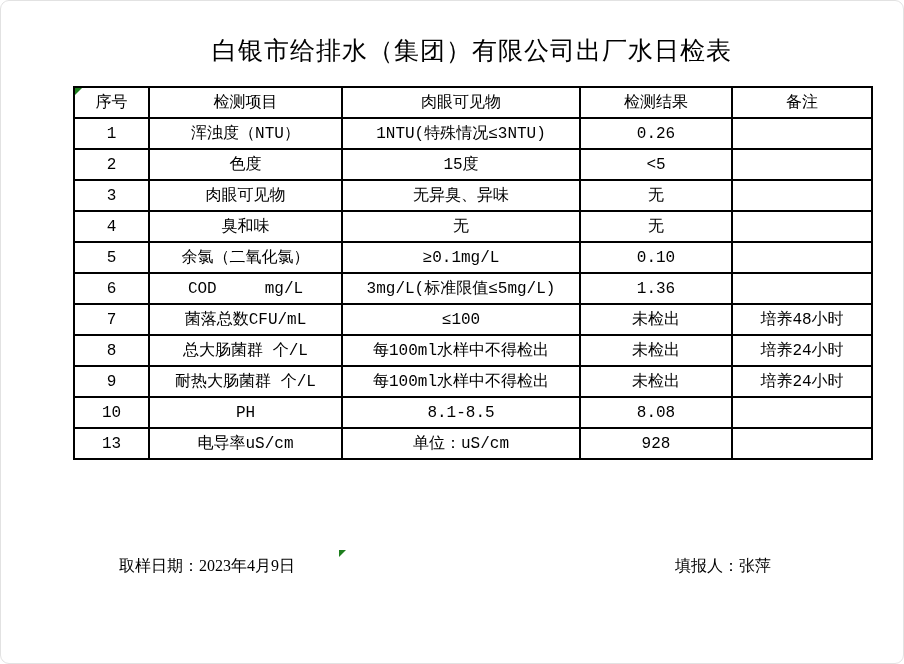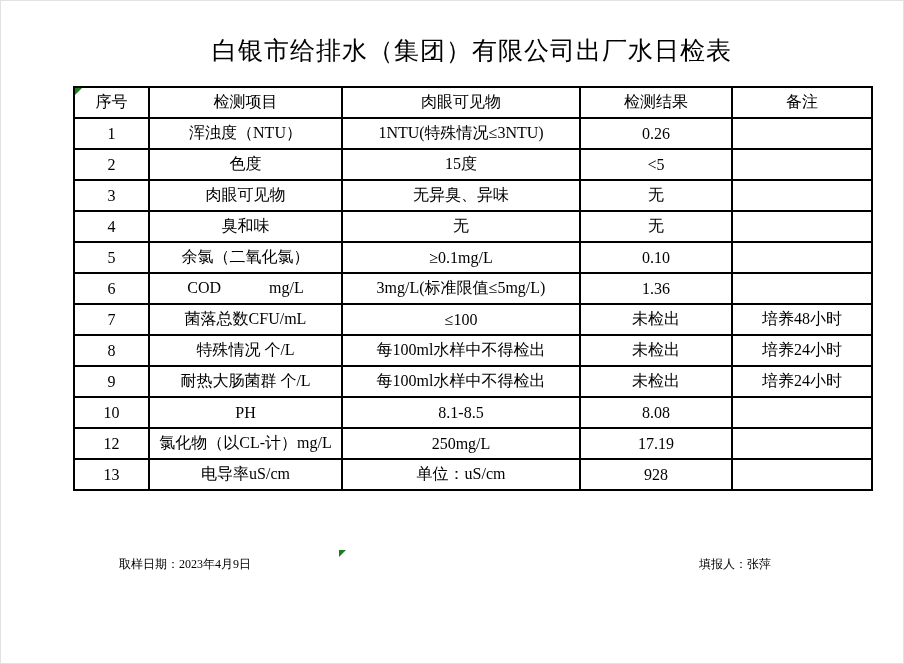--- a/index.html
+++ b/index.html
@@ -6,57 +6,58 @@
   body {
     width: 904px; height: 664px;
     position: relative;
     font-family: "Liberation Serif", "DejaVu Serif", serif;
     color: #000;
     overflow: hidden;
   }
   .page {
     position: absolute; inset: 0;
     border: 1px solid #e2e2e2;
-    border-radius: 0;
+    border-radius: 9px;
     background: #fff;
   }
   .title {
     position: absolute;
     top: 33px; left: 72px; width: 798px;
     text-align: center;
     font-size: 25px;
     letter-spacing: 1px;
     white-space: nowrap;
   }
   table.report {
     position: absolute;
     top: 85px; left: 72px;
     width: 798px;
     border-collapse: collapse;
     table-layout: fixed;
+    font-family: Liberation Mono, monospace;
   }
   .report th, .report td {
     border: 2px solid #000;
     height: 29px;
     padding: 0 2px;
     text-align: center;
     vertical-align: middle;
     font-size: 16px;
     font-weight: normal;
     white-space: nowrap;
     overflow: hidden;
   }
   .footer {
     position: absolute;
     top: 555px; left: 72px; width: 798px;
     display: flex;
     justify-content: space-between;
     box-sizing: border-box;
     padding-left: 46px; padding-right: 100px;
-    font-size: 12px;
+    font-size: 16px;
     white-space: nowrap;
     gap: 20px;
   }
   .marker {
     position: absolute;
     width: 0; height: 0;
     border-top: 7px solid #1e7e1e;
     border-right: 7px solid transparent;
   }
   #marker-top-left  { left: 74px; top: 87px; }
@@ -131,44 +132,37 @@
       </tr>
       <tr>
         <td>7</td>
         <td>菌落总数CFU/mL</td>
         <td>≤100</td>
         <td>未检出</td>
         <td>培养48小时</td>
       </tr>
       <tr>
         <td>8</td>
-        <td>特殊情况 个/L</td>
+        <td>总大肠菌群 个/L</td>
         <td>每100ml水样中不得检出</td>
         <td>未检出</td>
         <td>培养24小时</td>
       </tr>
       <tr>
         <td>9</td>
         <td>耐热大肠菌群 个/L</td>
         <td>每100ml水样中不得检出</td>
         <td>未检出</td>
         <td>培养24小时</td>
       </tr>
       <tr>
         <td>10</td>
         <td>PH</td>
         <td>8.1-8.5</td>
         <td>8.08</td>
-        <td></td>
-      </tr>
-      <tr>
-        <td>12</td>
-        <td>氯化物（以CL-计）mg/L</td>
-        <td>250mg/L</td>
-        <td>17.19</td>
         <td></td>
       </tr>
       <tr>
         <td>13</td>
         <td>电导率uS/cm</td>
         <td>单位：uS/cm</td>
         <td>928</td>
         <td></td>
       </tr>
     </tbody>

